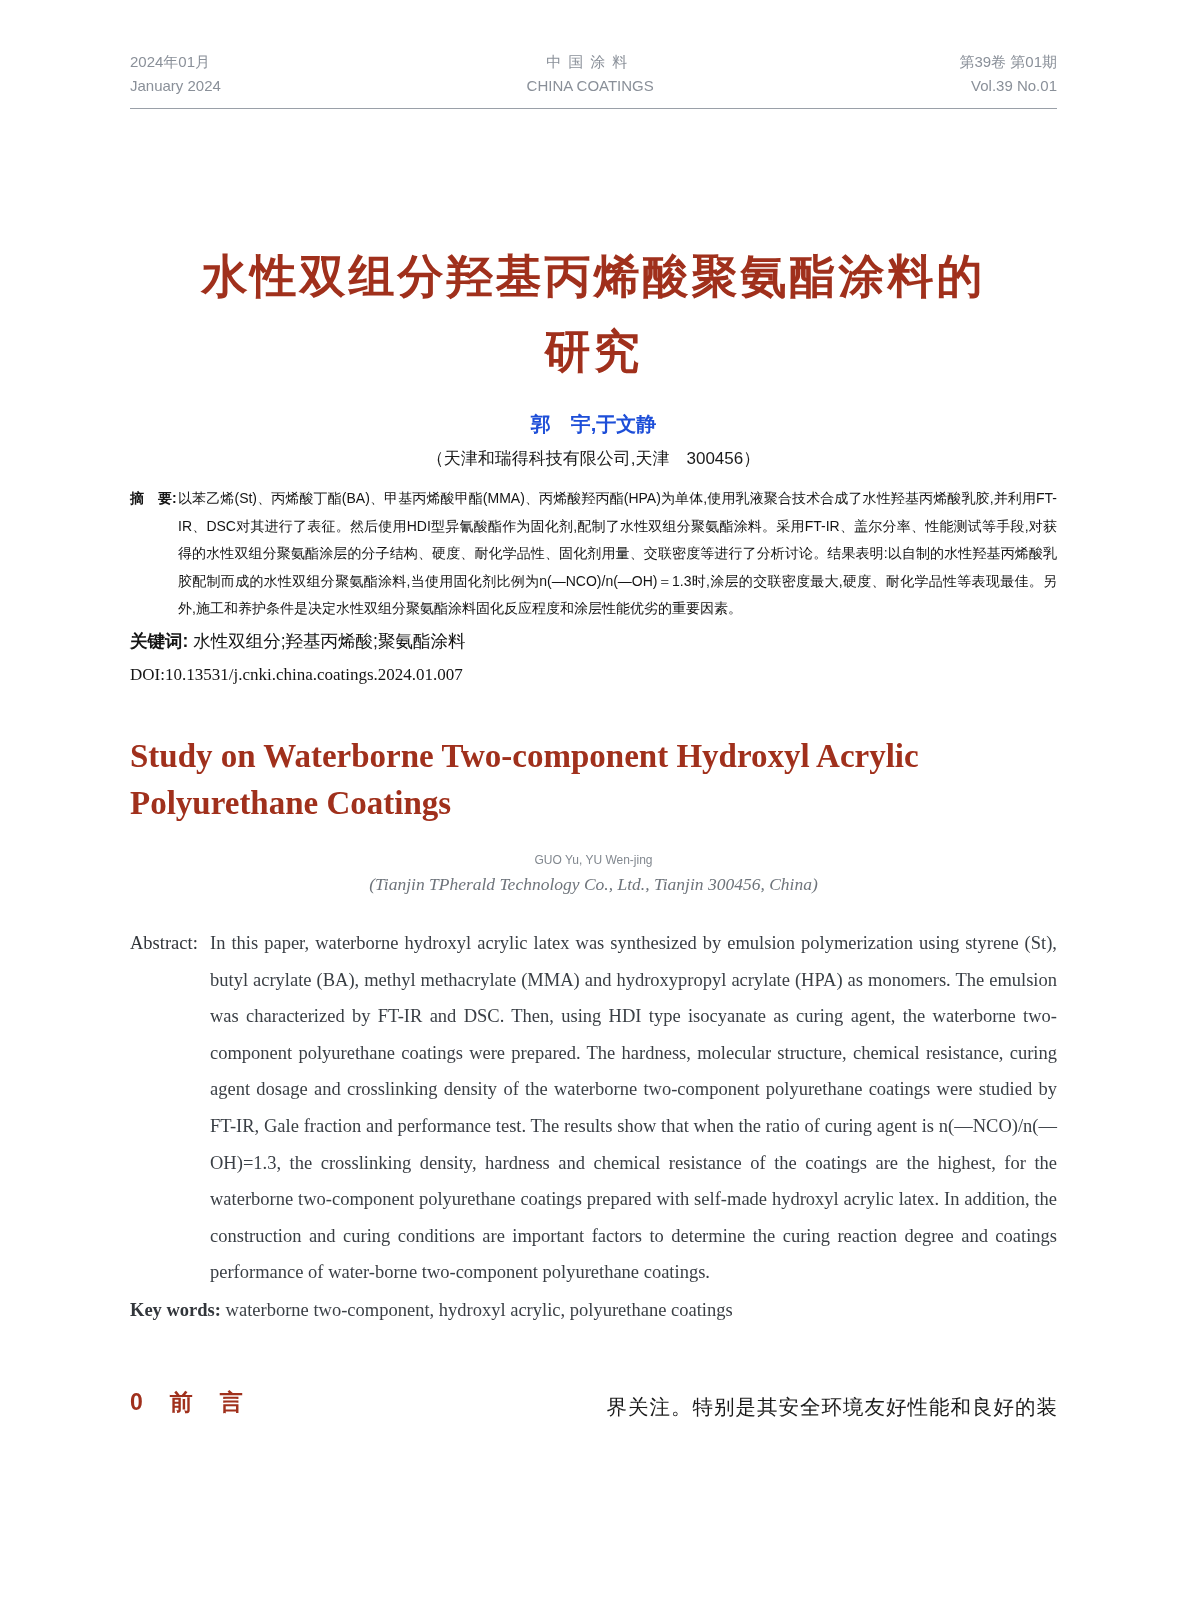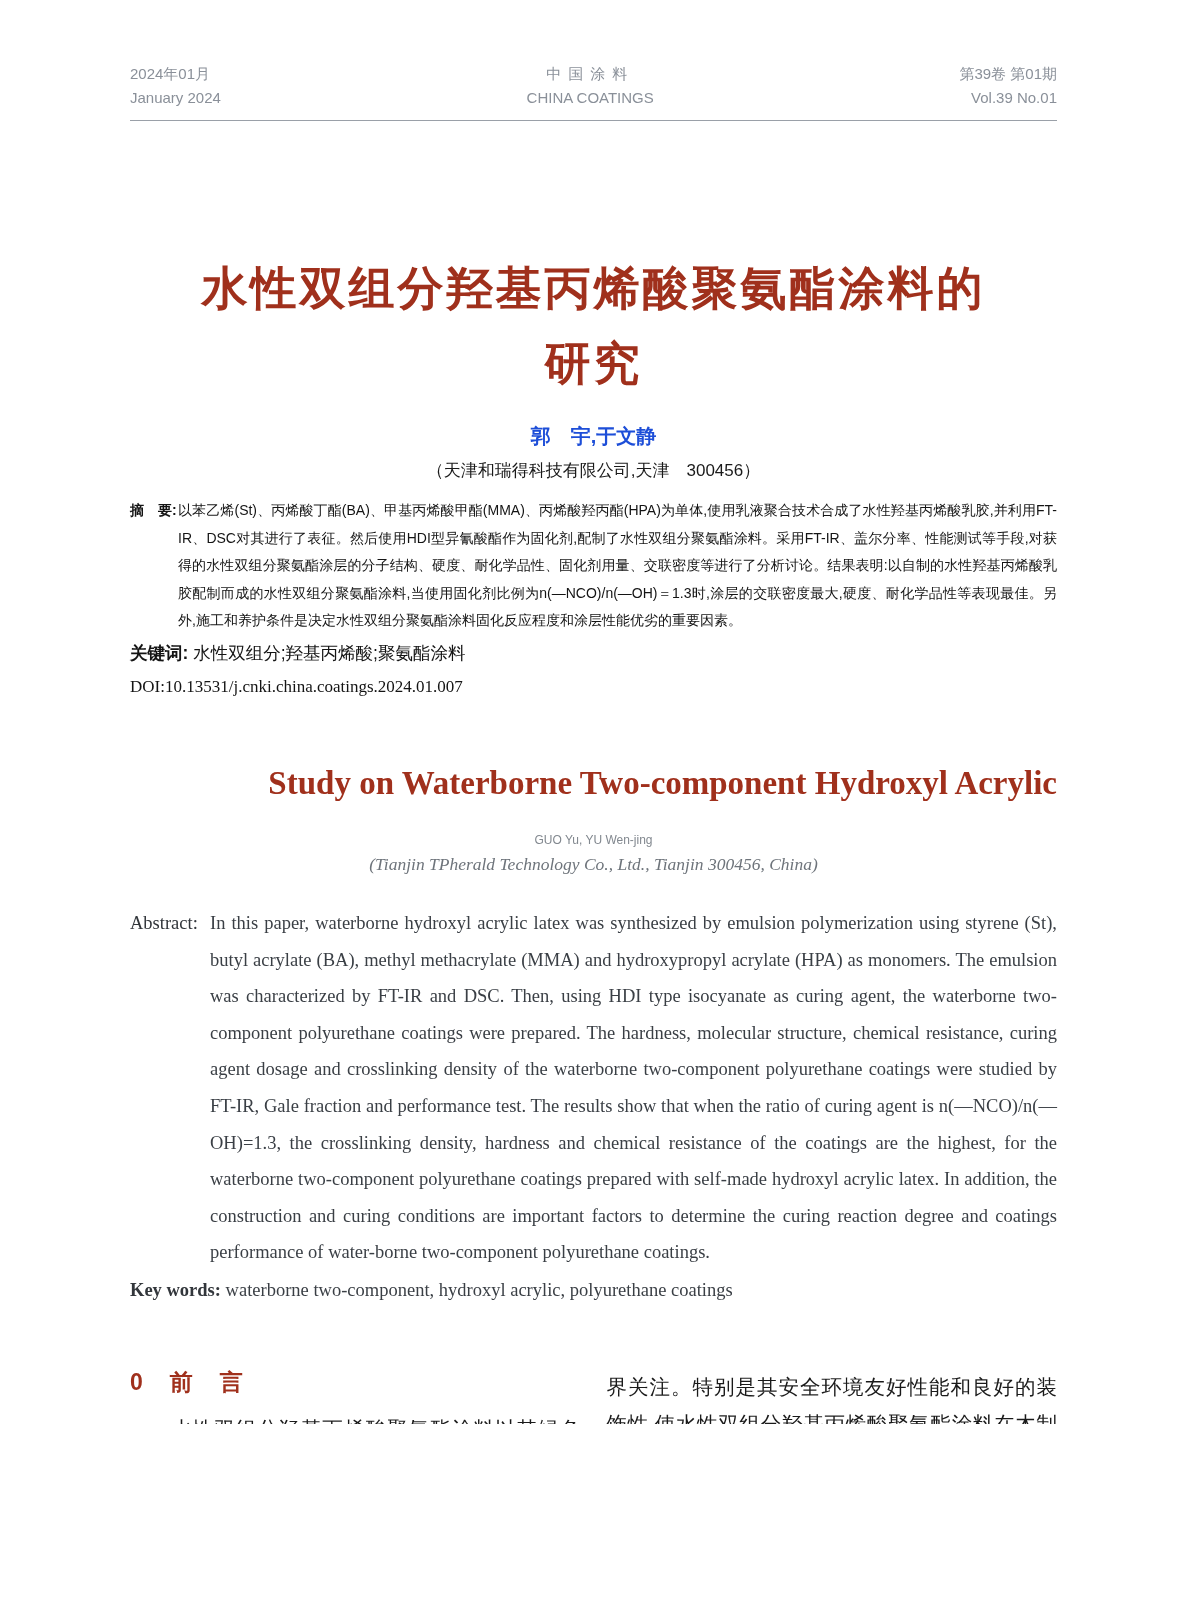--- a/index.html
+++ b/index.html
@@ -2,21 +2,21 @@
 <html><head>
 <meta charset="utf-8">
 <style>
   * { margin: 0; padding: 0; box-sizing: border-box; }
   html, body { background: #ffffff; }
   .page {
     width: 1187px; height: 1424px;
     background: #ffffff;
     position: relative;
     font-family: "Liberation Sans", sans-serif;
-    padding: 12px 130px;
+    padding: 0 130px;
     overflow: hidden;
     color: #111;
   }
   
   .jheader {
     padding-top: 50px;
     padding-bottom: 10px;
     border-bottom: 1px solid #9aa0a8;
     display: flex;
     justify-content: space-between;
@@ -79,22 +79,22 @@
   .meta-row .m2 { width: 31%; }
   .meta-row .m3 { flex: 1; }
   .doi-line {
     margin-top: 10px;
     font-family: "Liberation Serif", serif;
     font-size: 17px;
     color: #141414;
   }
   
   .title-en {
-    margin-top: 63px;
-    text-align: right;
+    margin-top: 48px;
+    text-align: left;
     font-family: "Liberation Serif", serif;
     font-weight: bold;
     color: #a0301c;
     font-size: 33px;
     line-height: 47px;
   }
   .authors-en {
     margin-top: 26px;
     text-align: center;
     font-size: 12px;
@@ -224,20 +224,21 @@
   <div class="kw-cn">
     <span class="lbl">关键词:</span>
     <span>水性双组分;羟基丙烯酸;聚氨酯涂料</span>
   </div>
 
 
   <div class="doi-line">DOI:10.13531/j.cnki.china.coatings.2024.01.007</div>
 
   <h2 class="title-en">
     <span>Study on Waterborne Two-component Hydroxyl Acrylic</span><br>
+    <span>Polyurethane Coatings</span>
   </h2>
 
   <div class="authors-en">GUO Yu, YU Wen-jing</div>
   <div class="affil-en">(Tianjin TPherald Technology Co., Ltd., Tianjin 300456, China)</div>
 
   <div class="abstract-en">
     <span class="hang-label">Abstract:</span>
     <span>In this paper, waterborne hydroxyl acrylic latex was synthesized by emulsion polymerization using styrene (St), butyl acrylate (BA), methyl methacrylate (MMA) and hydroxypropyl acrylate (HPA) as monomers. The emulsion was characterized by FT-IR and DSC. Then, using HDI type isocyanate as curing agent, the waterborne two-component polyurethane coatings were prepared. The hardness, molecular structure, chemical resistance, curing agent dosage and crosslinking density of the waterborne two-component polyurethane coatings were studied by FT-IR, Gale fraction and performance test. The results show that when the ratio of curing agent is n(—NCO)/n(—OH)=1.3, the crosslinking density, hardness and chemical resistance of the coatings are the highest, for the waterborne two-component polyurethane coatings prepared with self-made hydroxyl acrylic latex. In addition, the construction and curing conditions are important factors to determine the curing reaction degree and coatings performance of water-borne two-component polyurethane coatings.</span>
   </div>
 

